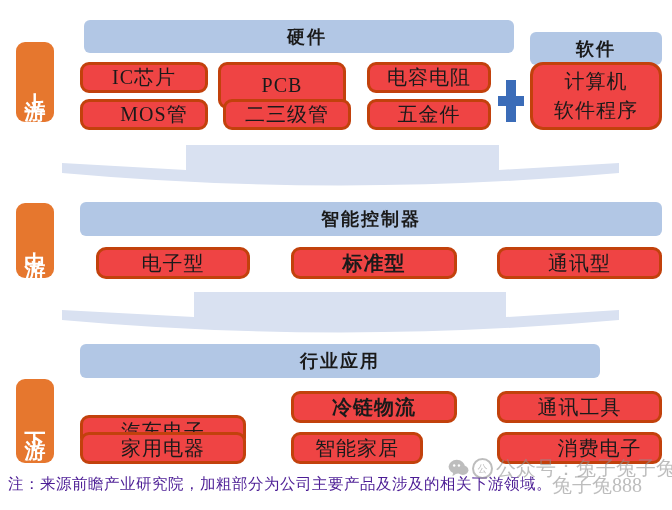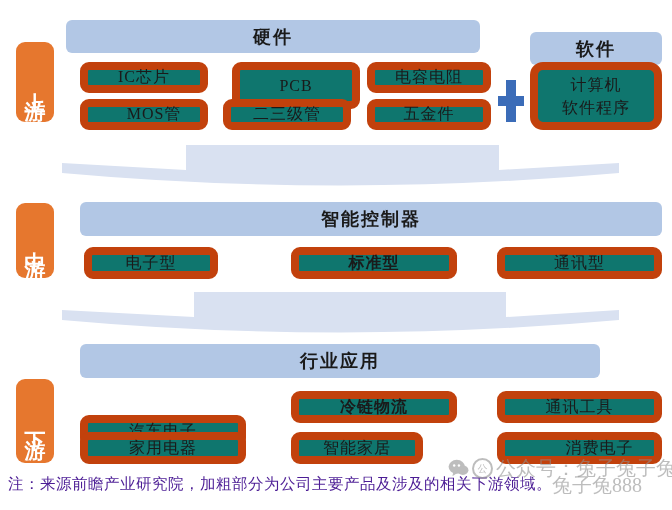--- a/index.html
+++ b/index.html
@@ -14,23 +14,23 @@
     font-size:18px;font-weight:bold;letter-spacing:2px;
   }
   .slabel{
     position:absolute;background:#E6772E;border-radius:9px;color:#ffffff;
     display:flex;align-items:center;justify-content:center;
     font-size:21px;font-weight:bold;
     writing-mode:vertical-rl;text-orientation:upright;letter-spacing:8px;
     padding-top:4px;box-sizing:border-box;
   }
   .obox{
-    position:absolute;background:#0f766e;border:8px solid #c2410c;border-radius:9px;
+    position:absolute;background:#ef4444;border:3px solid #c2410c;border-radius:9px;
     display:flex;align-items:center;justify-content:center;
-    font-size:16px;letter-spacing:1px;box-sizing:border-box;
+    font-size:20px;letter-spacing:1px;box-sizing:border-box;
   }
   .obox.bold{font-weight:bold;}
   .obox.big{border-radius:13px;flex-direction:column;line-height:1.45;}
   .plus{position:absolute;left:498px;top:80px;width:26px;height:42px;}
   .plus i{position:absolute;background:#3B6CB8;display:block;}
   .plus i.v{left:8px;top:0;width:10px;height:42px;}
   .plus i.h{left:0;top:16px;width:26px;height:10px;}
   .note{
     position:absolute;left:8px;top:474px;width:660px;
     font-size:15.5px;color:#4c1d95;letter-spacing:0.5px;
@@ -51,46 +51,46 @@
 
 <div id="page">
 
   <svg class="flow" width="672" height="510" viewBox="0 0 672 510">
     <path d="M62,163 L186,170 L186,145 L499,145 L499,170 L619,163 L619,173 Q340,198 62,173 Z" fill="#D9E1F1"></path>
     <path d="M62,310 L194,317 L194,292 L506,292 L506,317 L619,310 L619,320 Q340,345 62,320 Z" fill="#D9E1F1"></path>
   </svg>
 
   <div class="slabel" style="left:16px;top:42px;width:38px;height:80px;">上游</div>
 
-  <div class="hbar" style="left:66px;top:20px;width:414px;height:33px;">硬件</div>
+  <div class="hbar" style="left:84px;top:20px;width:414px;height:33px;padding-left:16px;">硬件</div>
 
   <div class="hbar" style="left:530px;top:32px;width:132px;height:33px;">软件</div>
 
   <div class="obox" style="left:80px;top:62px;width:128px;height:31px;">IC芯片</div>
-  <div class="obox" style="left:232px;top:62px;width:128px;height:47px;">PCB</div>
+  <div class="obox" style="left:218px;top:62px;width:128px;height:47px;">PCB</div>
   <div class="obox" style="left:367px;top:62px;width:124px;height:31px;">电容电阻</div>
   <div class="obox" style="left:80px;top:99px;width:128px;height:31px;padding-left:20px;">MOS管</div>
   <div class="obox" style="left:223px;top:99px;width:128px;height:31px;">二三级管</div>
   <div class="obox" style="left:367px;top:99px;width:124px;height:31px;">五金件</div>
 
   <div class="plus">
     <i class="v"></i>
       <i class="h"></i>
   </div>
 
   <div class="obox big" style="left:530px;top:62px;width:132px;height:68px;">
     <span>计算机</span>
     <span>软件程序</span>
   </div>
 
   <div class="slabel" style="left:16px;top:203px;width:38px;height:75px;">中游</div>
 
   <div class="hbar" style="left:80px;top:202px;width:582px;height:34px;">智能控制器</div>
 
-  <div class="obox" style="left:84px;top:247px;width:134px;height:32px;">电子型</div>
+  <div class="obox" style="left:96px;top:247px;width:154px;height:32px;border-radius:10px;">电子型</div>
   <div class="obox bold" style="left:291px;top:247px;width:166px;height:32px;">标准型</div>
   <div class="obox" style="left:497px;top:247px;width:165px;height:32px;">通讯型</div>
 
   <div class="slabel" style="left:16px;top:379px;width:38px;height:84px;">下游</div>
 
   <div class="hbar" style="left:80px;top:344px;width:520px;height:34px;">行业应用</div>
 
   <div class="obox" style="left:80px;top:391px;width:166px;height:32px;margin-top:24px;">汽车电子</div>
   <div class="obox bold" style="left:291px;top:391px;width:166px;height:32px;">冷链物流</div>
   <div class="obox" style="left:497px;top:391px;width:165px;height:32px;">通讯工具</div>

